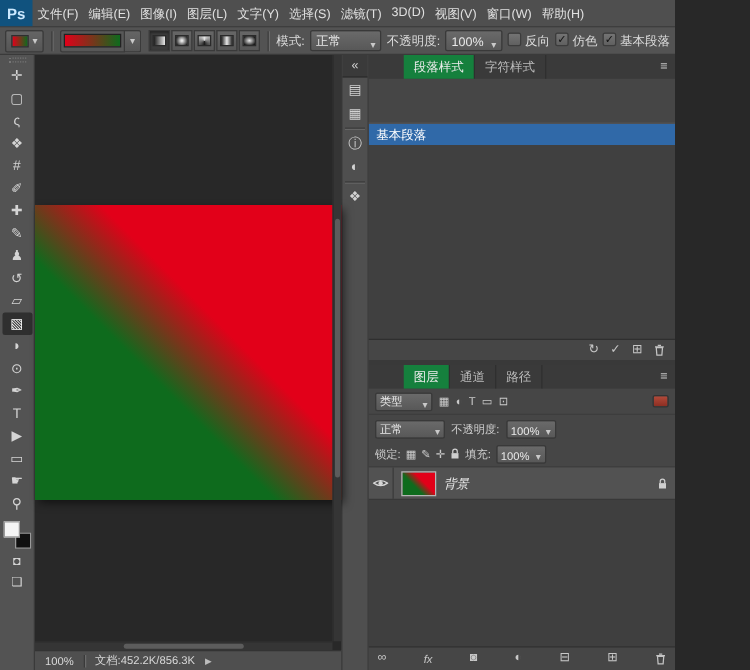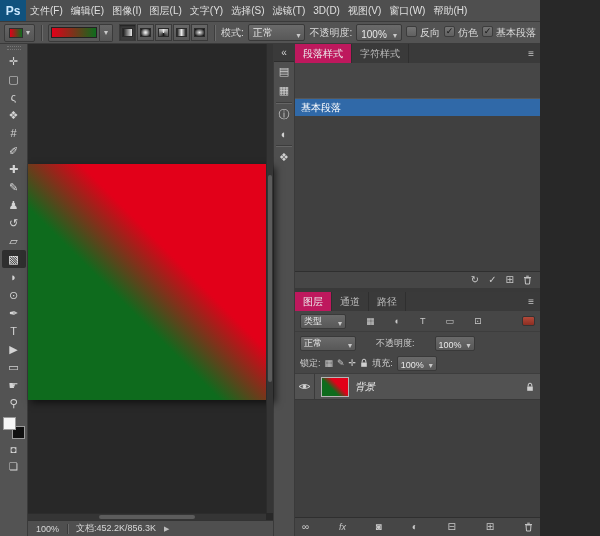--- a/index.html
+++ b/index.html
@@ -71,28 +71,28 @@
   .cicon { width:20px; height:19px; display:flex; align-items:center; justify-content:center; color:#d2d2d2; font-size:11px; }
   .csep { width:16px; height:1px; background:#3c3c3c; box-shadow:0 1px 0 #656565; margin:2px 0; }
 
   
   .rpanels { flex:1; display:flex; flex-direction:column; background:#3a3a3a; min-width:0; }
   .panel { display:flex; flex-direction:column; background:#464646; min-width:0; }
   .ppanel { flex:0 0 248px; border-bottom:4px solid #393939; }
   .lpanel { flex:1; min-height:0; }
   .ptabs { flex:0 0 19px; background:#3a3a3a; display:flex; align-items:stretch; font-size:10px; color:#bdbdbd; }
   .ptab { padding:0 8px; display:flex; align-items:center; border-right:1px solid #2f2f2f; white-space:nowrap; }
-  .ptab.active { background:#be185d; color:#ececec; }
+  .ptab.active { background:#15803d; color:#ececec;margin-left:28px; }
   .pmenu { margin-left:auto; padding:0 6px; display:flex; align-items:center; color:#c5c5c5; font-size:10px; }
   .pcontent { flex:1; background:#404040; border-top:1px solid #575757; overflow:hidden;margin-top:35px; }
   .pstyle-row { height:17px; background:var(--highlight_blue,#3069a8); color:#fff; font-size:10px; display:flex; align-items:center; padding:0 6px; }
   .pfooter { flex:0 0 17px; background:#464646; border-top:1px solid #2f2f2f; display:flex; align-items:center; justify-content:flex-end; gap:9px; padding:0 8px; color:#c8c8c8; font-size:10px; }
   .ficon { display:inline-flex; align-items:center; justify-content:center; line-height:1; }
   .ficon.fx { font-style:italic; font-size:9px; }
-  .lrow { display:flex; align-items:center; gap:20px; padding:0 5px; background:#464646; }
+  .lrow { display:flex; align-items:center; gap:5px; padding:0 5px; background:#464646; }
   .filter-row { flex:0 0 21px; border-bottom:1px solid #3d3d3d; }
   .blend-row { flex:0 0 22px; }
   .lock-row { flex:0 0 20px; border-bottom:1px solid #3d3d3d; gap:4px; }
   .lbl { font-size:9px; color:#cfcfcf; white-space:nowrap; }
   .fic { font-size:9px; color:#c9c9c9; line-height:1; }
   .ftoggle { margin-left:auto; width:13px; height:10px; background:linear-gradient(#b24a3a,#8c2e22); border:1px solid #333; border-radius:2px; }
   .layer-list { flex:1; background:#3f3f3f; min-height:0; }
   .layer-row { height:26px; display:flex; align-items:center; background:#525252; border-bottom:1px solid #383838; }
   .eye-cell { width:20px; align-self:stretch; display:flex; align-items:center; justify-content:center; border-right:1px solid #3a3a3a; }
   .lthumb { width:28px; height:20px; margin:0 6px; background:linear-gradient(45deg,var(--canvas_green,#0e6b1d) 38%,var(--canvas_red,#e20019) 62%); border:1px solid #b5b5b5; flex:0 0 28px; }

